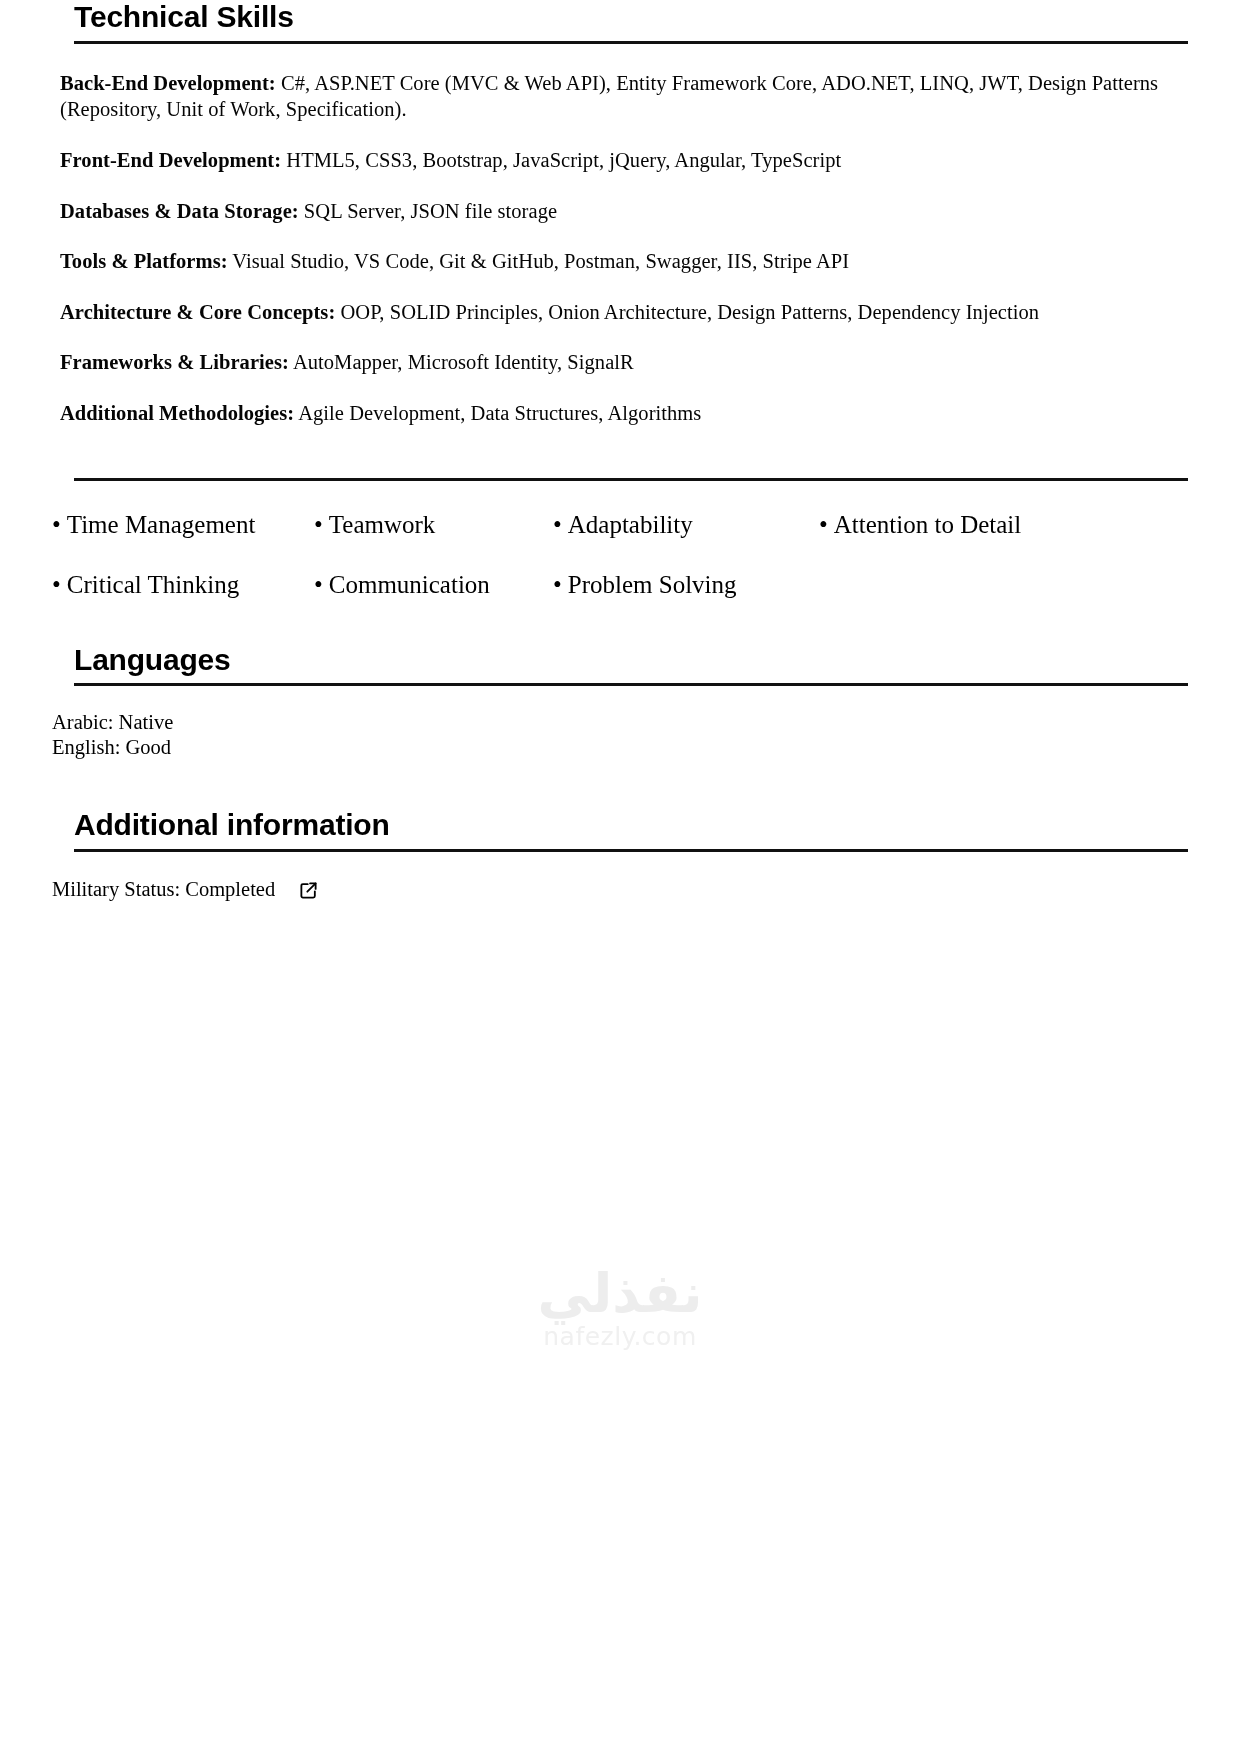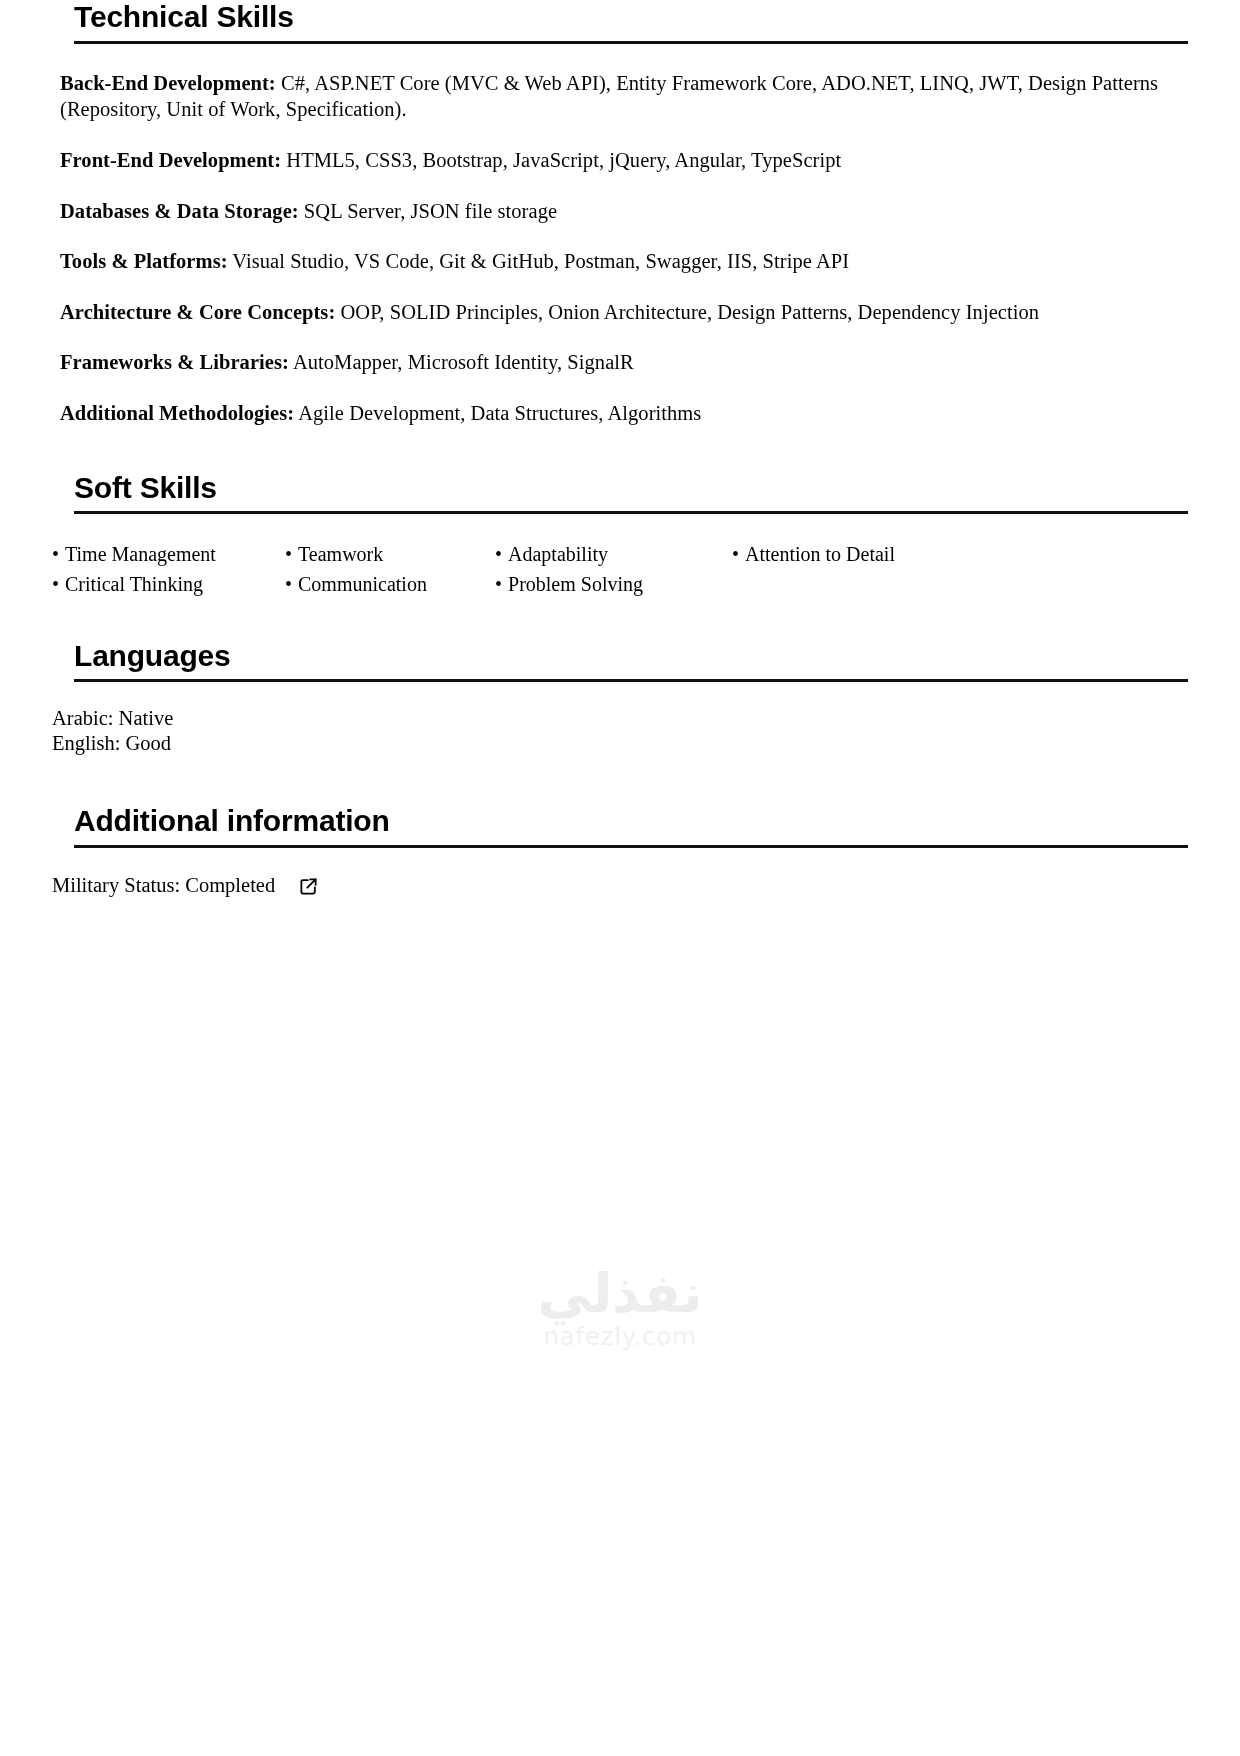--- a/index.html
+++ b/index.html
@@ -64,22 +64,23 @@
   .skill-val { font-weight: normal; }
 
   
   .soft-wrap {
     margin-top: 28px;
   }
   .soft-grid {
     display: grid;
     grid-template-columns: 233px 210px 237px auto;
     row-gap: 4px;
-    font-size: 20px;
+    font-size: 25px;
     line-height: 1.26;
+    gap: 29px;
   }
   .soft-item {
     white-space: nowrap;
   }
   .bullet {
     display: inline-block;
     margin-right: 6px;
   }
 
   
@@ -185,21 +186,20 @@
         <span class="skill-label">Additional Methodologies:</span>
         <span class="skill-val">Agile Development, Data Structures, Algorithms</span>
       </p>
 
     </div>
   </section>
 
   <div class="gap-a"></div>
 
   <section class="section">
-    <h2 class="section-head">Soft Skills</h2>
     <hr class="section-rule">
 
     <div class="soft-wrap">
       <div class="soft-grid">
         <div class="soft-item">
           <span class="bullet">•</span><span>Time Management</span>
         </div>
         <div class="soft-item">
           <span class="bullet">•</span><span>Teamwork</span>
         </div>

